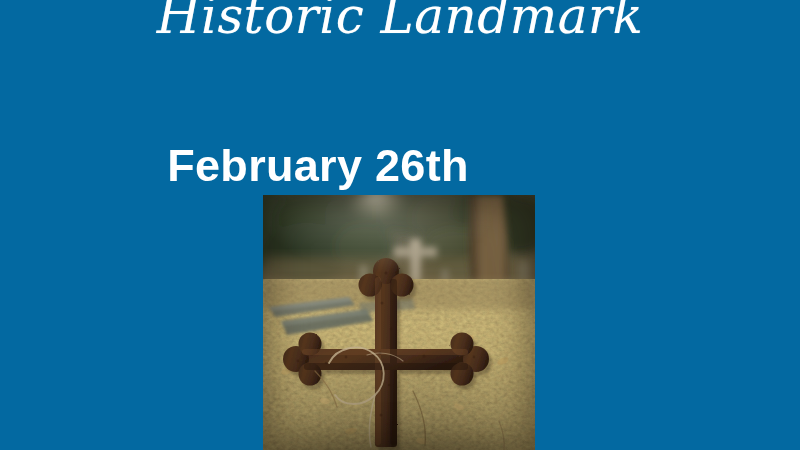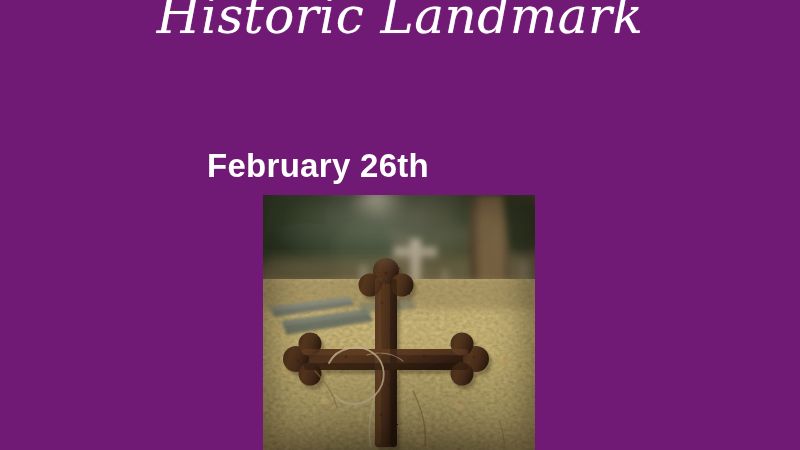--- a/index.html
+++ b/index.html
@@ -12,21 +12,21 @@
     width: 800px;
     height: 450px;
     overflow: hidden;
     font-family: "Liberation Sans", sans-serif;
   }
 
   #slide {
     position: relative;
     width: 800px;
     height: 450px;
-    background: #701a75;
+    background: #0369a1;
     overflow: hidden;
   }
 
   
   #title-block {
     position: absolute;
     left: 0;
     top: -14px;
     width: 800px;
     text-align: center;
@@ -51,21 +51,21 @@
   
   #date-text {
     position: absolute;
     left: 0;
     top: 146px;
     width: 636px;
     text-align: center;
     color: #ffffff;
     font-family: "Liberation Sans", sans-serif;
     font-weight: bold;
-    font-size: 33px;
+    font-size: 45px;
     line-height: 40px;
     letter-spacing: 0.3px;
     white-space: nowrap;
   }
 
   
   #photo-frame {
     position: absolute;
     left: 263px;
     top: 195px;

